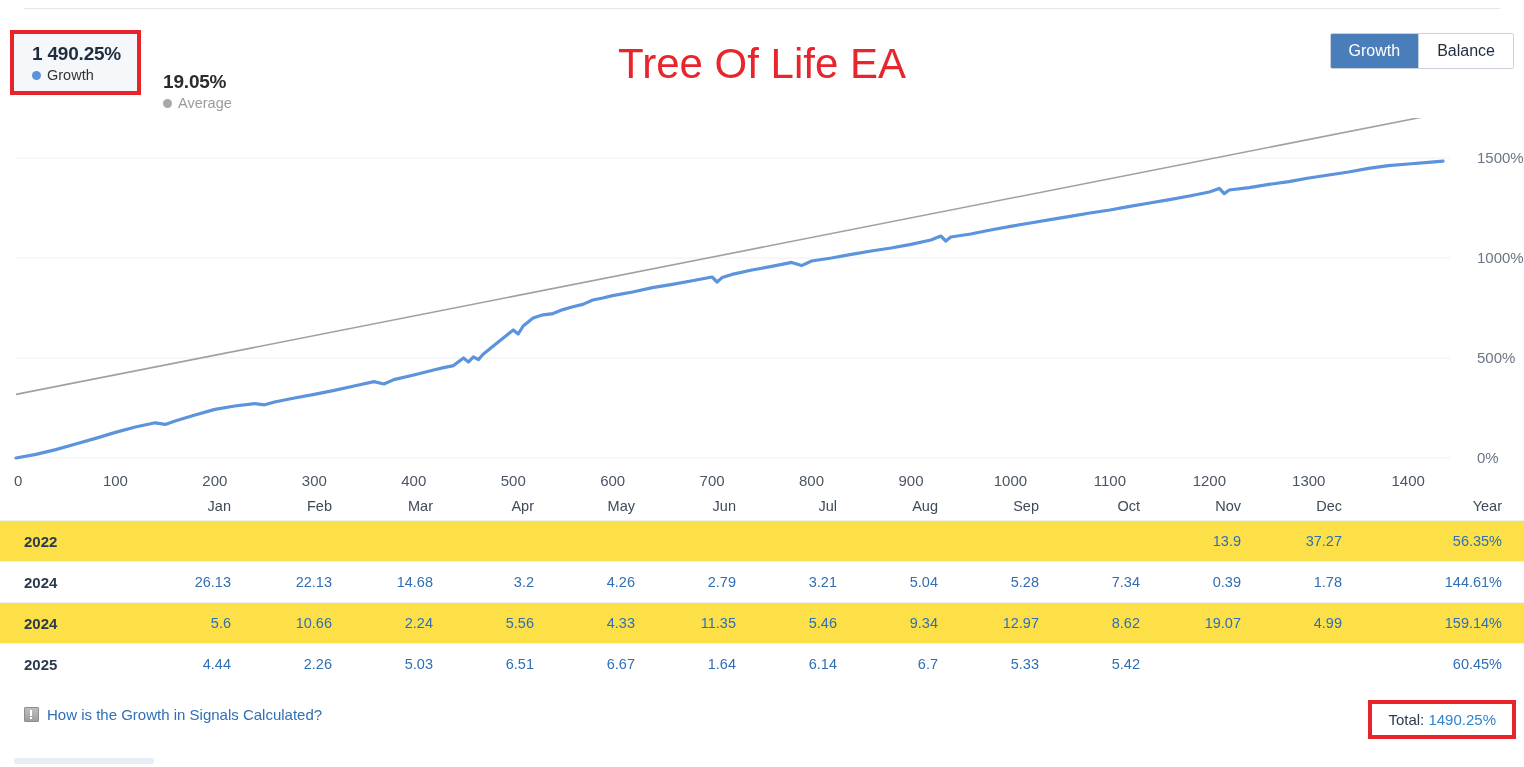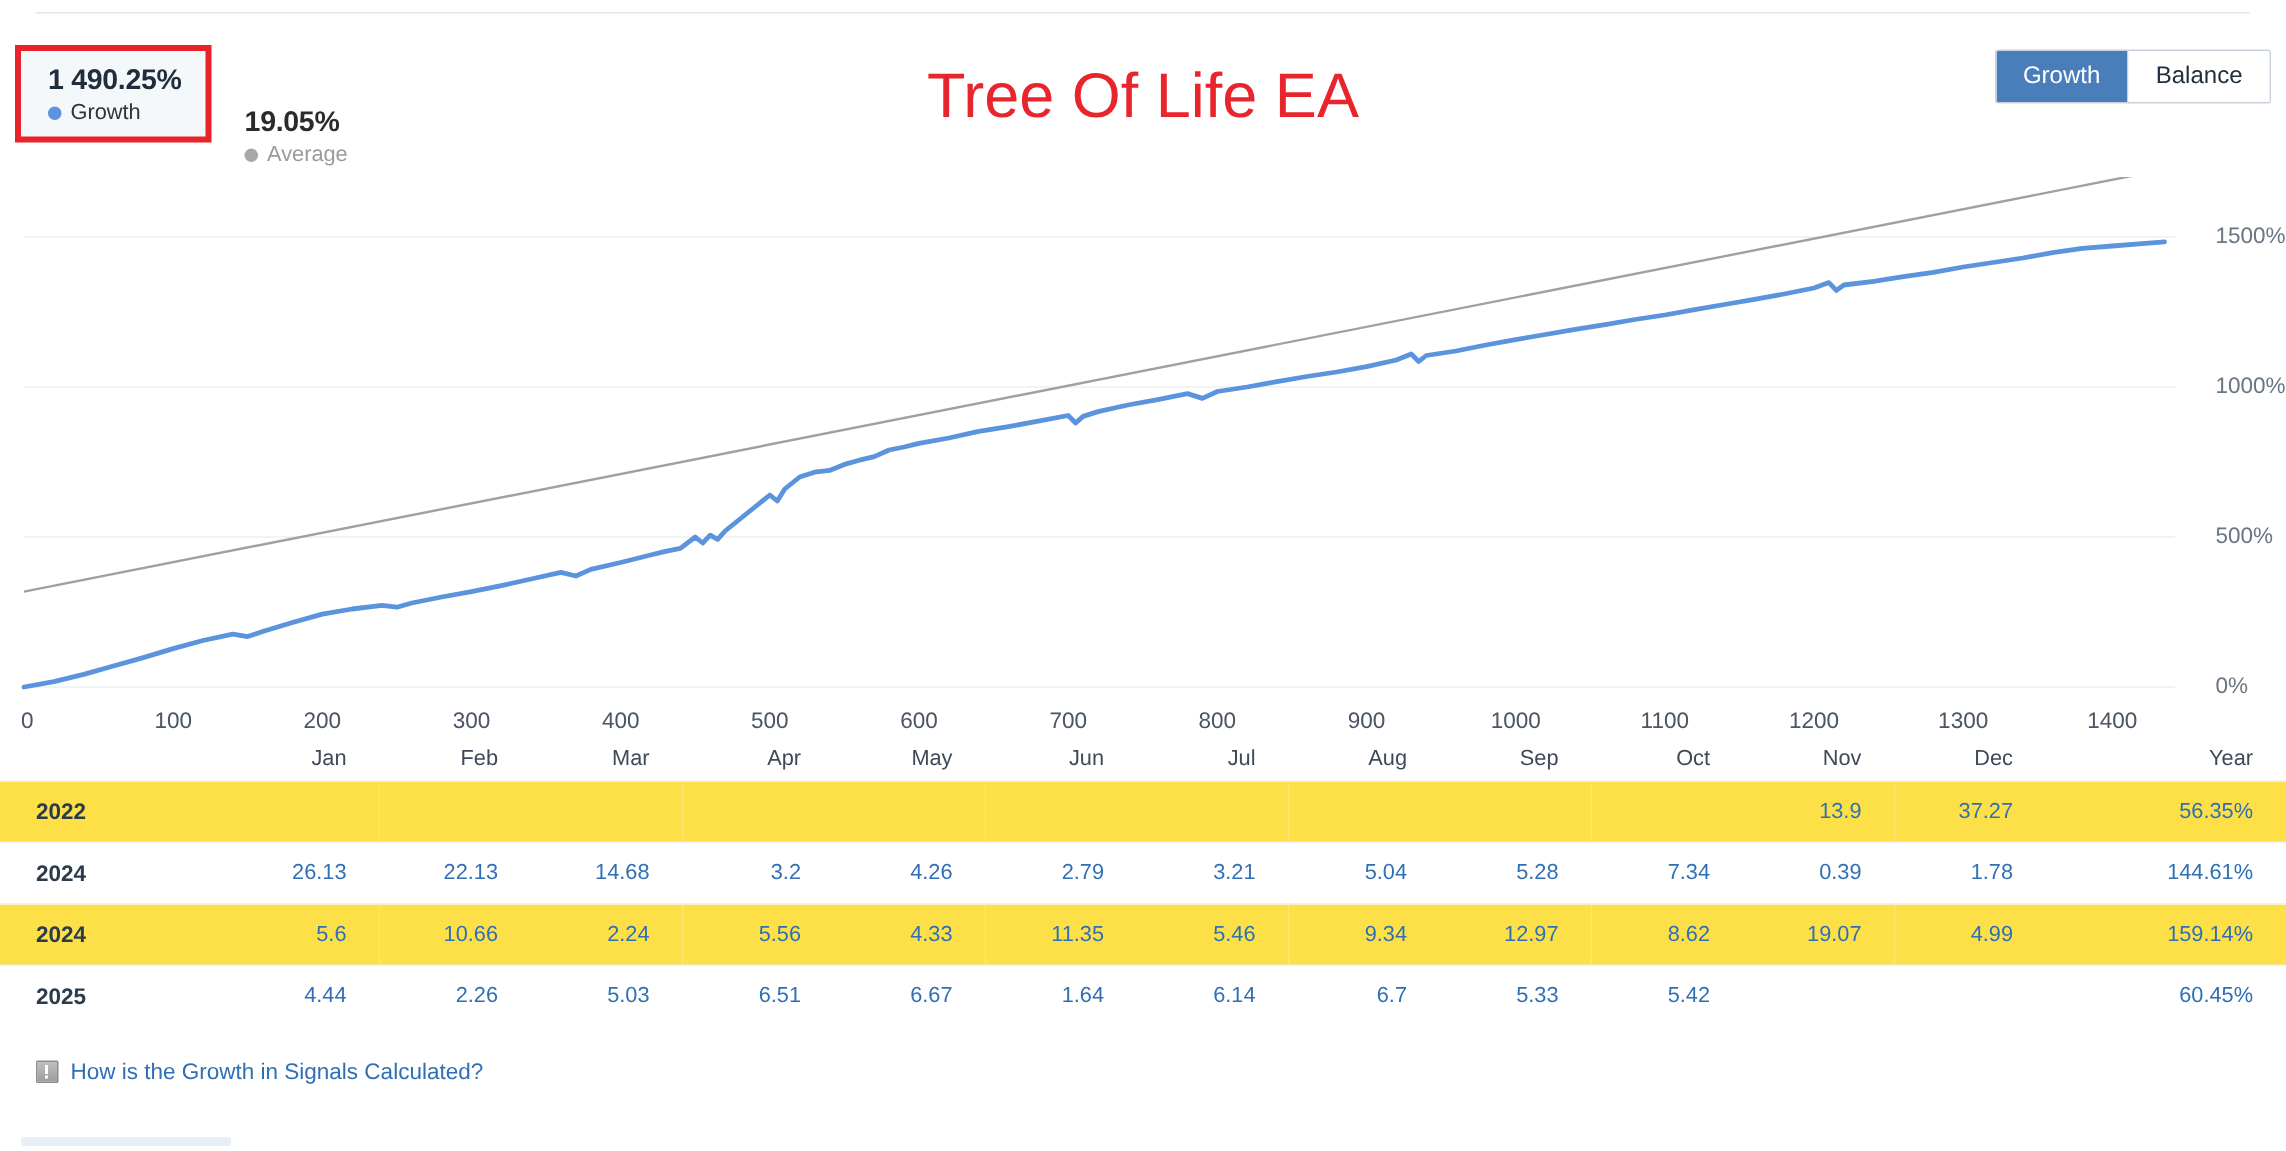--- a/index.html
+++ b/index.html
@@ -270,16 +270,20 @@
           <td class="total">60.45%</td>
         </tr>
       </tbody>
   </table>
 
   <div class="footer">
     <div class="howlink">
       <span class="info-icon"></span>
       <a href="#">How is the Growth in Signals Calculated?</a>
     </div>
+    <div class="totalbox">
+      <span class="lbl">Total:</span>
+      <span class="val">1490.25%</span>
+    </div>
   </div>
 
   <div class="bottom-bar"></div>
 </div>
 
 </body></html>

